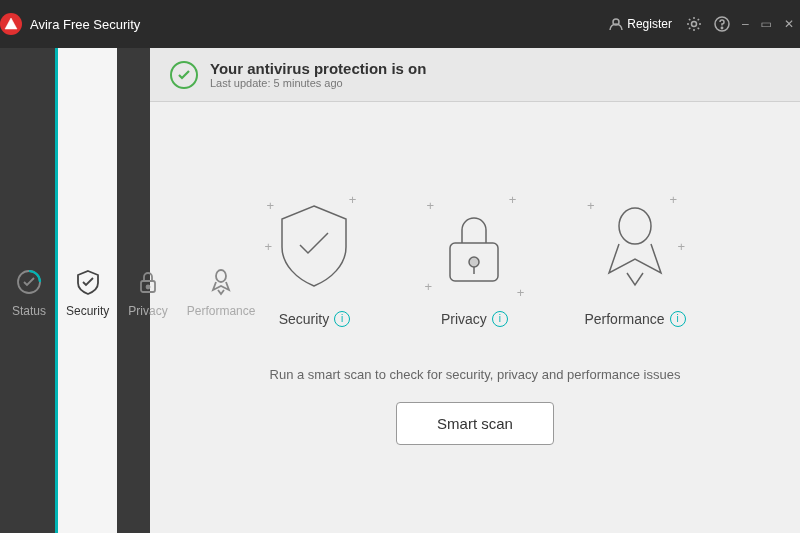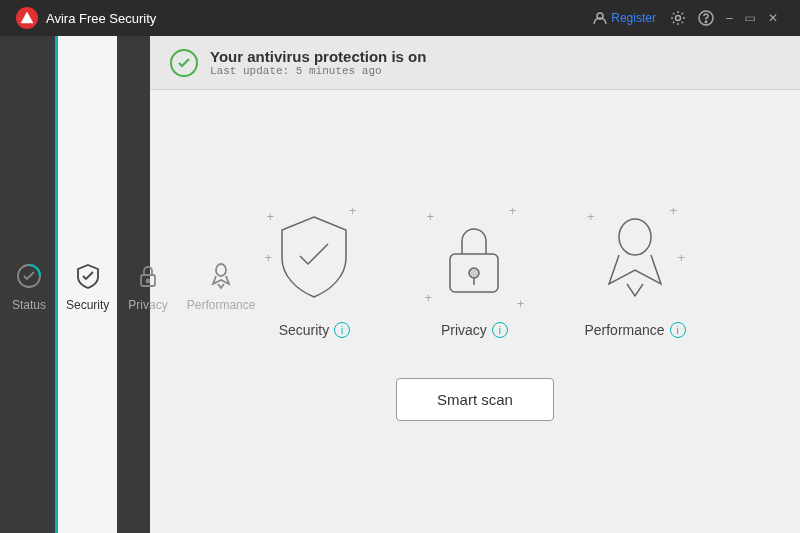--- a/index.html
+++ b/index.html
@@ -9,24 +9,24 @@
       font-family: 'Segoe UI', Arial, sans-serif;
       background: #2b2b2b;
       overflow: hidden;
       display: flex;
       flex-direction: column;
     }
 
     
     #title-bar {
       background: #2b2b2b;
-      height: 36px;
-      display: flex;
-      align-items: center;
-      padding: 0 16px;
+      height: 48px;
+      display: flex;
+      align-items: center;
+      padding: 0 0;
       flex-shrink: 0;
     }
     #title-bar .logo {
       width: 22px;
       height: 22px;
       background: #e03030;
       border-radius: 50%;
       display: flex;
       align-items: center;
       justify-content: center;
@@ -46,21 +46,21 @@
       cursor: pointer;
       padding: 4px 6px;
       font-size: 13px;
       display: flex;
       align-items: center;
       gap: 4px;
     }
     #title-bar .register-btn {
       background: none;
       border: none;
-      color: #3b82f6;
+      color: #ffffff;
       cursor: pointer;
       font-size: 12px;
       padding: 4px 8px;
       display: flex;
       align-items: flex-start;
       gap: 4px;
     }
     .win-ctrl {
       background: none;
       border: none;
@@ -156,21 +156,20 @@
       flex-shrink: 0;
     }
     #status-bar .status-text h3 {
       font-size: 15px;
       font-weight: 600;
       color: #333;
     }
     #status-bar .status-text p {
       font-size: 11px;
       color: #777;
-      font-family: Liberation Mono, monospace;
     }
 
     
     #features {
       flex: 1;
       display: flex;
       flex-direction: column;
       align-items: center;
       justify-content: center;
       padding: 20px;
@@ -411,18 +410,19 @@
             </svg>
           </div>
           <div class="feature-label">
             <span>Performance</span>
             <div class="info-circle">i</div>
           </div>
         </div>
 
       </div>
 
+      <p class="scan-description">Run a smart scan to check for security, privacy and performance issues</p>
 
       <button class="smart-scan-btn">Smart scan</button>
 
     </div>
   </div>
 </div>
 
 </body></html>

